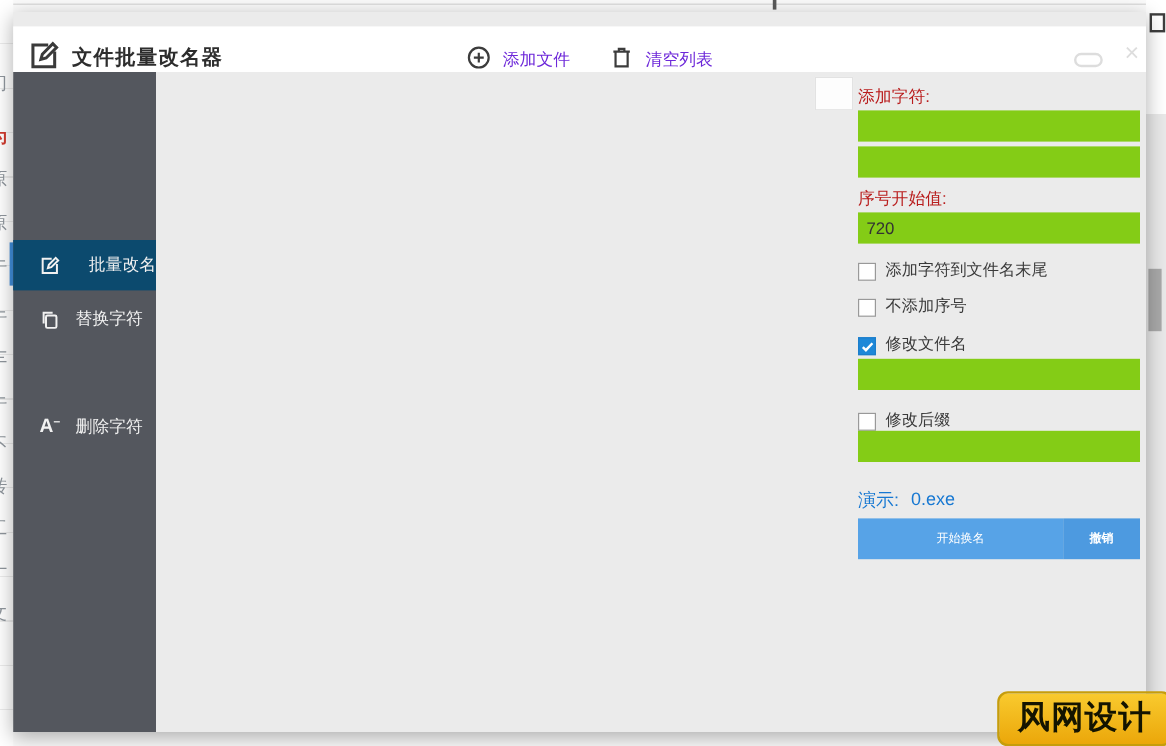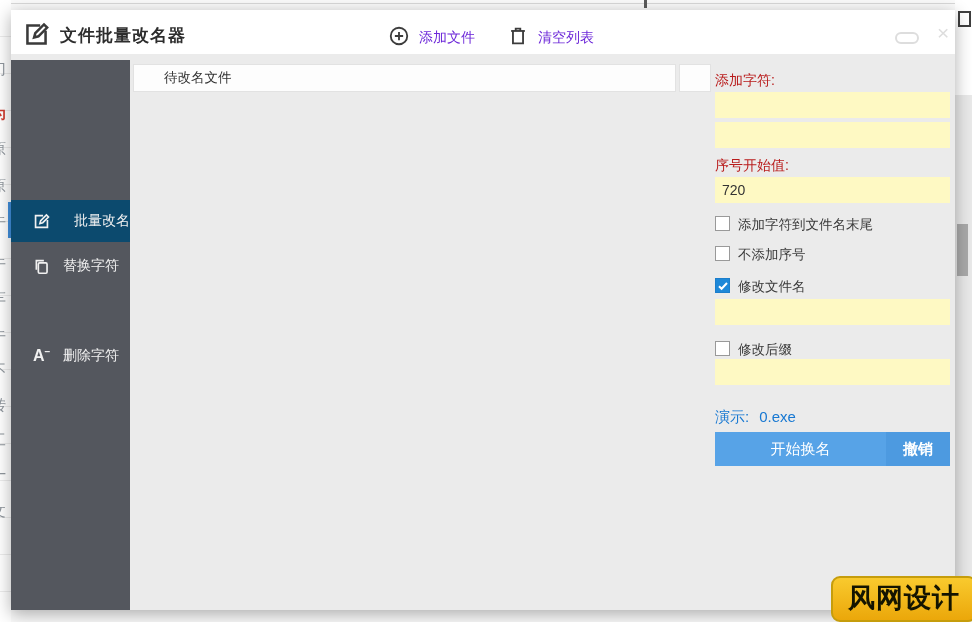--- a/index.html
+++ b/index.html
@@ -14,21 +14,21 @@
   .bg-left .frag.red{color:#cf3a2e;font-weight:bold;}
   .bg-sel{position:absolute;left:8px;top:202px;width:3px;height:36px;background:#4190de;}
   .bg-right{position:absolute;top:0;left:955px;width:17px;height:622px;background:#e9e9e9;}
   .bg-right .white{position:absolute;top:0;left:0;width:17px;height:95px;background:#ffffff;}
   .bg-right .thumb{position:absolute;top:224px;left:2px;width:11px;height:52px;background:#a9a9a9;}
   .bg-corner{position:absolute;top:11px;left:958px;width:9px;height:12px;border:2px solid #3e3e3e;background:#fff;}
 
   
   .app{position:absolute;left:11px;top:10px;width:944px;height:600px;background:#ebebeb;
        box-shadow:0 4px 16px rgba(0,0,0,.32);}
-  .titlebar{position:absolute;top:0;left:0;width:944px;height:44px;background:#ffffff;}
+  .titlebar{position:absolute;top:12px;left:0;width:944px;height:44px;background:#ffffff;}
   .app-icon{position:absolute;left:11px;top:10px;width:29px;height:29px;color:#3a3a3a;}
   .app-icon svg{width:100%;height:100%;}
   .app-title{position:absolute;left:49px;top:14px;font-size:17px;font-weight:700;color:#2d2d2d;letter-spacing:1px;}
   .tb-btn{position:absolute;top:13px;height:24px;display:flex;align-items:flex-end;gap:9px;
           font-size:14px;color:#6d28d9;cursor:pointer;}
   .tb-btn svg{width:22px;height:22px;color:#3c3c3c;flex:0 0 auto;}
   .tb-add{left:377px;} .tb-clear{left:496px;}
   .win-min{position:absolute;top:22px;left:884px;width:20px;height:8px;border:2px solid #dddddd;border-radius:6px;cursor:pointer;}
   .win-close{position:absolute;top:12px;left:926px;font-size:21px;color:#dddddd;cursor:pointer;line-height:1;}
 
@@ -45,30 +45,30 @@
   .main{position:absolute;top:50px;left:119px;width:825px;height:550px;background:#ebebeb;}
   .list-header{position:absolute;top:4px;left:3px;width:543px;height:28px;background:#fdfdfd;
                border:1px solid #e2e2e2;box-sizing:border-box;display:flex;align-items:center;
                padding-left:30px;font-size:13.5px;color:#333;cursor:default;}
   .list-header2{position:absolute;top:4px;left:549px;width:32px;height:28px;background:#fdfdfd;
                 border:1px solid #e2e2e2;box-sizing:border-box;}
 
   
   .panel{position:absolute;top:0;left:585px;width:235px;height:430px;}
   .p-label{position:absolute;left:0;font-size:14px;color:#b91c1c;}
-  .p-input{position:absolute;left:0;width:235px;height:26px;border:none;outline:none;background:#fef9c3;
+  .p-input{position:absolute;left:0;width:235px;height:26px;border:none;outline:none;background:#84cc16;
            box-sizing:border-box;padding:0 7px;font-size:14px;color:#333;}
-  .cb{position:absolute;left:0;display:flex;align-items:flex-start;gap:8px;font-size:13.5px;color:#3a3a3a;cursor:pointer;}
+  .cb{position:absolute;left:0;display:flex;align-items:flex-end;gap:8px;font-size:13.5px;color:#3a3a3a;cursor:pointer;}
   .cb .box{width:15px;height:15px;background:#fff;border:1px solid #999;box-sizing:border-box;
            display:flex;align-items:center;justify-content:center;}
   .cb .box svg{width:12px;height:12px;display:none;}
   .cb.checked .box{background:#1e88d8;border-color:#1c7ecb;}
   .cb.checked .box svg{display:block;}
   .demo{position:absolute;top:348px;left:0;font-size:15px;color:#1778d2;display:flex;gap:10px;}
-  .btnbar{position:absolute;top:372px;left:0;width:235px;height:34px;display:flex;color:#fff;font-size:15px;}
+  .btnbar{position:absolute;top:372px;left:0;width:235px;height:34px;display:flex;color:#fff;font-size:10px;}
   .btn-start{flex:1;background:#57a3e7;display:flex;align-items:center;justify-content:center;cursor:pointer;}
   .btn-undo{width:64px;background:#4d9ae0;display:flex;align-items:center;justify-content:center;cursor:pointer;font-weight:bold;}
 
   
   .watermark{position:absolute;right:-5px;top:576px;padding:2px 15px 4px;background:linear-gradient(#f9ca2e,#eba70a);
              border:2px solid #c69d0c;border-radius:9px;font-size:27px;font-weight:700;color:#141400;
              letter-spacing:1px;white-space:nowrap;}
 </style>
 </head>
 <body>
@@ -146,23 +146,20 @@
         </svg>
         <span>替换字符</span>
       </div>
       <div class="side-item" style="top:275px">
         <span class="icon-a">A<sup>–</sup></span>
         <span>删除字符</span>
       </div>
     </div>
 
     <div class="main">
-      <div class="list-header">
-        <span>待改名文件</span>
-      </div>
       <div class="list-header2"></div>
 
       <div class="panel">
         <div class="p-label" style="top:12px">添加字符:</div>
         <input class="p-input" style="top: 32px;" value="">
         <input class="p-input" style="top: 62px;" value="">
 
         <div class="p-label" style="top:97px">序号开始值:</div>
         <input class="p-input" style="top: 117px;" value="720">
 

